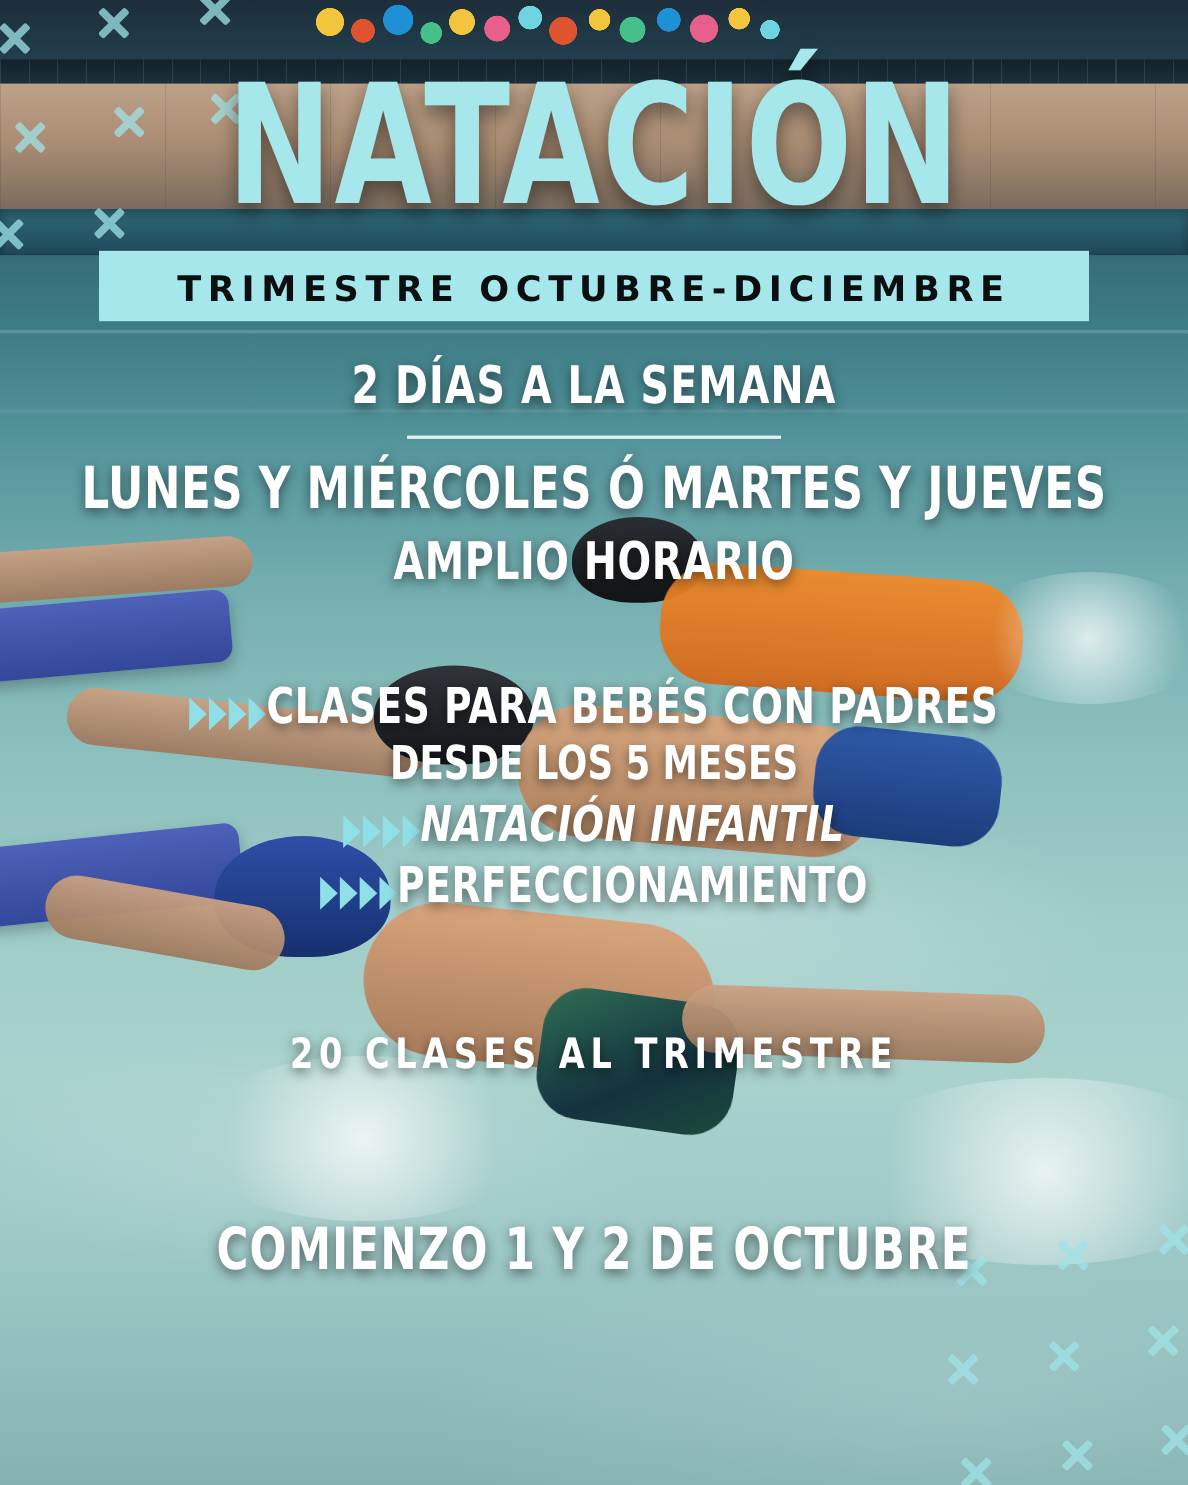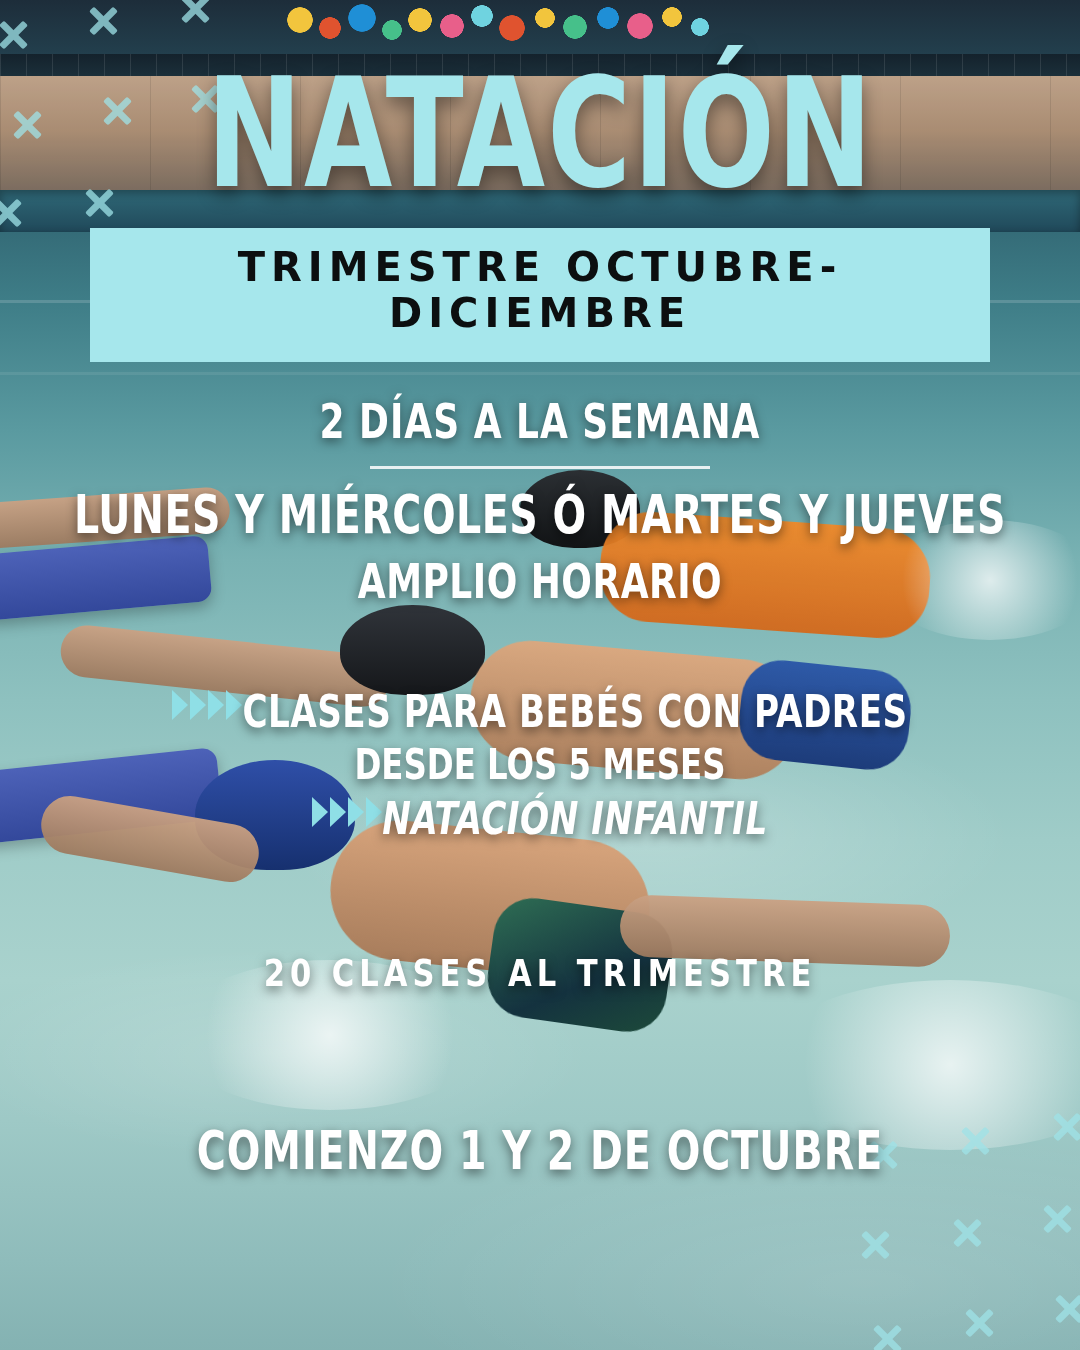--- a/index.html
+++ b/index.html
@@ -175,22 +175,22 @@
     font-family: "DejaVu Sans", sans-serif;
     transform: scaleY(1.35) scaleX(1.02);
     transform-origin: top center;
   }
   .subtitle-bar {
     margin-top: 60px;
     width: 900px;
     background: #a6e7ec;
     color: #0c0f10;
     text-align: center;
-    padding: 16px 0 26px;
-    font-size: 40px;
+    padding: 16px 0 10px;
+    font-size: 32px;
     font-weight: 700;
     letter-spacing: 6px;
     font-family: "DejaVu Sans", sans-serif;
   }
   .line1 {
     margin-top: 36px;
     font-size: 40px;
     font-weight: 700;
     letter-spacing: 1px;
     text-shadow: 0 3px 10px rgba(0,0,0,.5);
@@ -226,21 +226,21 @@
   .bullets {
     margin-top: 86px;
     width: 100%;
     display: flex;
     flex-direction: column;
     align-items: center;
     gap: 6px;
   }
   .bullet-row {
     display: flex;
-    align-items: flex-start;
+    align-items: flex-end;
     gap: 0;
   }
   .chev {
     display: inline-flex;
     gap: 2px;
   }
   .chev i {
     display: block;
     width: 0; height: 0;
     border-top: 15px solid transparent;
@@ -373,20 +373,29 @@
       <div class="bullet-row" style="margin-top:6px;font-style:italic;">
         <span class="chev">
             <i></i>
             <i></i>
             <i></i>
             <i></i>
           </span>
         <span class="bullet-text">NATACIÓN INFANTIL</span>
       </div>
 
+      <div class="bullet-row" style="margin-top:6px;">
+        <span class="chev">
+            <i></i>
+            <i></i>
+            <i></i>
+            <i></i>
+          </span>
+        <span class="bullet-text">PERFECCIONAMIENTO</span>
+      </div>
 
     </div>
 
     <div class="classes">20 CLASES AL TRIMESTRE</div>
 
     <div class="start">COMIENZO 1 Y 2 DE OCTUBRE</div>
 
   </div>
 </div>
 

